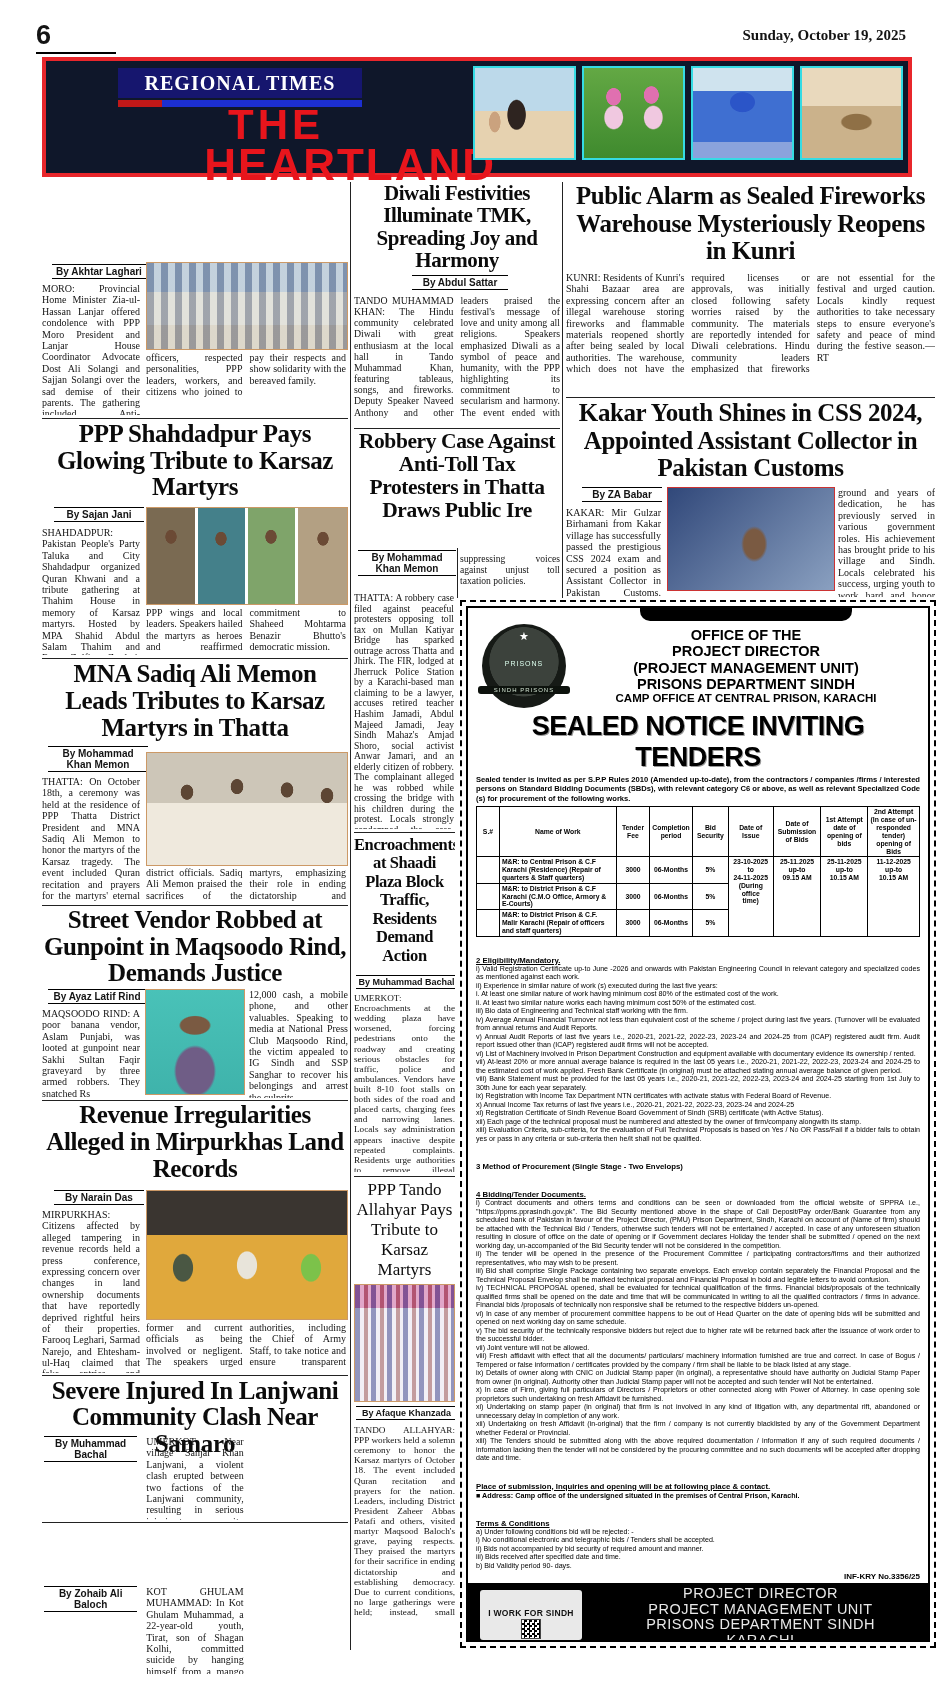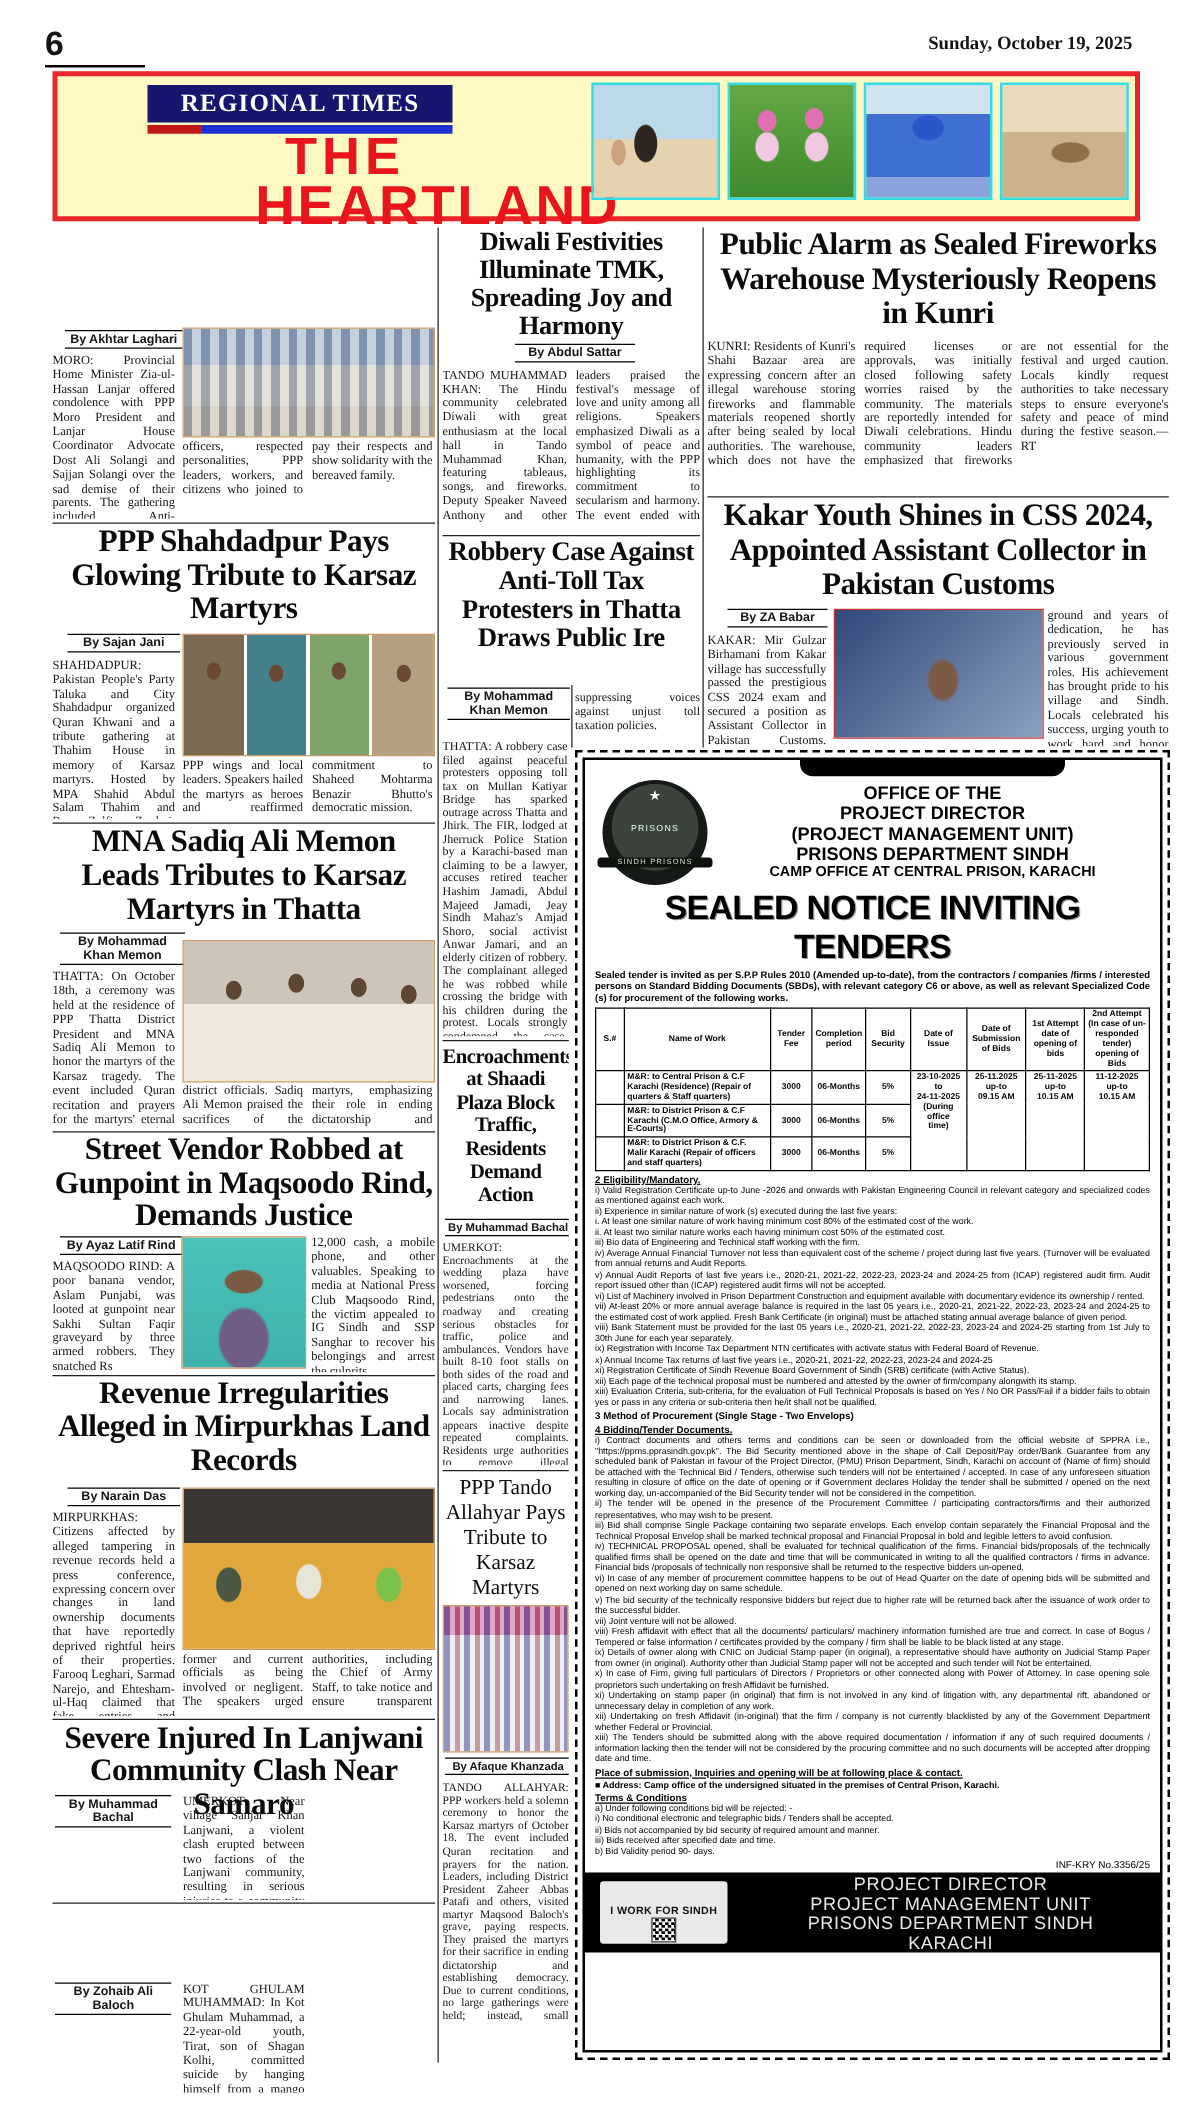--- a/index.html
+++ b/index.html
@@ -6,21 +6,21 @@
   .page{position:relative;width:950px;height:1695px;background:#fff;font-family:"Liberation Serif",serif;color:#141414;overflow:hidden;}
   .abs{position:absolute;}
   .hl{font-family:"Liberation Serif",serif;font-weight:700;text-align:center;letter-spacing:-0.4px;color:#0b0b0b;}
   .byl{font-family:"Liberation Sans",sans-serif;font-weight:700;font-size:10px;text-align:center;border-top:1.5px solid #000;border-bottom:1.5px solid #000;padding:1px 2px;margin:0 2px 3px;break-inside:avoid;display:block;}
   .bt{font-size:10px;line-height:1.14;text-align:justify;overflow:hidden;}
   .cols2{column-count:2;column-gap:7px;}
   .cols3{column-count:3;column-gap:7px;}
   .rh{position:absolute;border-top:1.2px solid #222;}
   .rv{position:absolute;border-left:1.2px solid #222;}
   .photo{position:absolute;border:1px solid #c96;}
-  .masthead{left:42px;top:57px;width:862px;height:112px;border:4px solid #e8262b;background:#fef9c3;}
+  .masthead{left:42px;top:57px;width:862px;height:112px;border:4px solid #e8262b;background:#0f172a;}
   .brandbox{position:absolute;left:72px;top:7px;width:244px;height:30px;background:#16166e;color:#fff;font-family:"Liberation Serif",serif;font-weight:700;font-size:20px;text-align:center;line-height:30px;letter-spacing:1px;}
   .brandstrip{position:absolute;left:72px;top:39px;width:244px;height:7px;background:linear-gradient(90deg,#c01818 0 18%,#1c2fd1 18% 100%);}
   .mt1{position:absolute;left:40px;top:44px;width:380px;text-align:center;color:#e8151c;font-family:"Liberation Sans",sans-serif;font-weight:900;font-size:42px;line-height:0.95;letter-spacing:4px;}
   .mt2{position:absolute;left:10px;top:84px;width:440px;text-align:right;color:#e8151c;font-family:"Liberation Sans",sans-serif;font-weight:900;font-size:44px;line-height:0.9;letter-spacing:2px;}
   .mphotos{position:absolute;right:5px;top:5px;height:94px;display:flex;gap:6px;}
   .mph{width:103px;height:94px;border:2px solid #35dbe4;box-sizing:border-box;}
   .mp1{background:radial-gradient(16px 26px at 42% 52%,#2e2420 55%,transparent 60%),radial-gradient(10px 18px at 20% 60%,#caa27e 55%,transparent 60%),linear-gradient(180deg,#bcd9ea 0 48%,#e6d2b0 48% 100%);}
   .mp2{background:radial-gradient(12px 14px at 30% 32%,#e070b0 60%,transparent 65%),radial-gradient(12px 14px at 68% 30%,#e070b0 60%,transparent 65%),radial-gradient(16px 20px at 30% 55%,#f0c8e0 55%,transparent 62%),radial-gradient(16px 20px at 70% 55%,#f0c8e0 55%,transparent 62%),linear-gradient(180deg,#63a844,#3f8a2e);}
   .mp3{background:radial-gradient(20px 16px at 50% 38%,#2b55c8 60%,transparent 65%),linear-gradient(180deg,#cfe3ee 0 26%,#3f6fd1 26% 82%,#8aa3dc 82% 100%);}
   .mp4{background:radial-gradient(26px 14px at 55% 60%,#8f7046 55%,transparent 62%),linear-gradient(180deg,#e9d9bd 0 42%,#cbb28b 42% 100%);}
@@ -41,25 +41,25 @@
   .emblem .ecent{position:absolute;top:36px;left:0;right:0;text-align:center;color:#dfe;font-size:7px;letter-spacing:1px;}
   .emblem .ebanner{position:absolute;bottom:14px;left:-4px;right:-4px;background:#0d120d;color:#cfe0cf;font-size:6px;text-align:center;border-radius:3px;padding:1px 0;letter-spacing:1px;}
   .t-office{flex:1;text-align:center;font-weight:700;font-size:14.5px;line-height:1.12;}
   .t-office .camp{font-size:11.5px;font-weight:700;}
   .t-title{text-align:center;font-weight:900;font-size:27px;letter-spacing:-0.5px;margin:3px 0 2px;text-shadow:1px 1px 0 #999;}
   .t-intro{font-size:7.6px;font-weight:700;line-height:1.25;text-align:justify;}
   table.tt{border-collapse:collapse;width:100%;margin:3px 0 2px;}
   table.tt th,table.tt td{border:1px solid #000;font-size:6.8px;padding:1px 2px;text-align:center;font-weight:700;line-height:1.15;}
   table.tt td.nm{text-align:left;}
   table.tt td.dt{vertical-align:top;white-space:pre-line;}
-  .t-sec-h{font-size:7.8px;font-weight:700;margin-top:2px;}
+  .t-sec-h{font-size:7.8px;font-weight:700;margin-top:19px;}
   .u{text-decoration:underline;}
   .t-list{font-size:7.1px;font-weight:400;line-height:1.2;text-align:justify;}
   .t-line{font-size:7.2px;font-weight:700;}
-  .t-ref{text-align:right;font-size:8px;font-weight:400;margin:2px 0;}
+  .t-ref{text-align:right;font-size:8px;font-weight:700;margin:2px 0;}
   .t-footer{position:relative;background:#000;height:64px;margin:0 -8px;}
   .work-logo{position:absolute;left:12px;top:7px;width:102px;height:50px;background:#e9e9e9;border-radius:3px;text-align:center;overflow:hidden;}
   .wl-text{font-size:8.5px;font-weight:900;color:#111;margin-top:18px;letter-spacing:0.3px;}
   .wl-qr{width:18px;height:18px;margin:1px auto;background:repeating-conic-gradient(#000 0 25%,#fff 0 50%) 0 0/5px 5px;border:1px solid #444;}
   .wl-url{font-size:5.5px;font-weight:700;color:#333;}
   .t-foot-lines{margin-left:125px;text-align:center;color:#e8e8e8;font-size:14.5px;line-height:1.07;padding-top:3px;font-weight:400;letter-spacing:0.5px;}
 </style>
 </head>
 <body>
 

